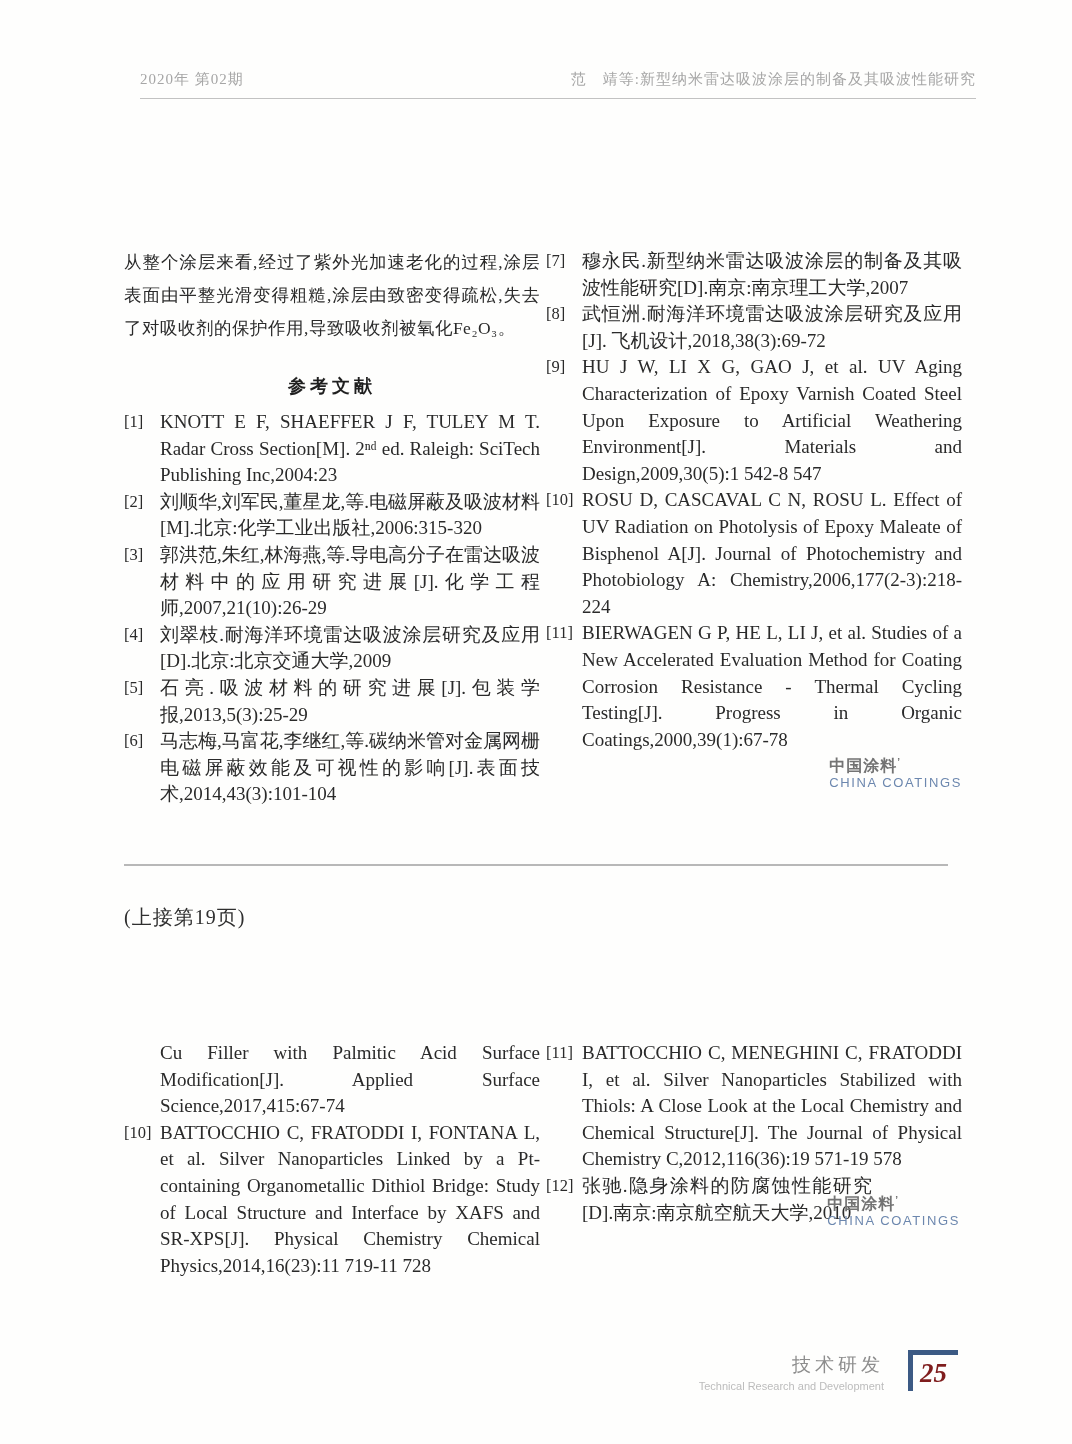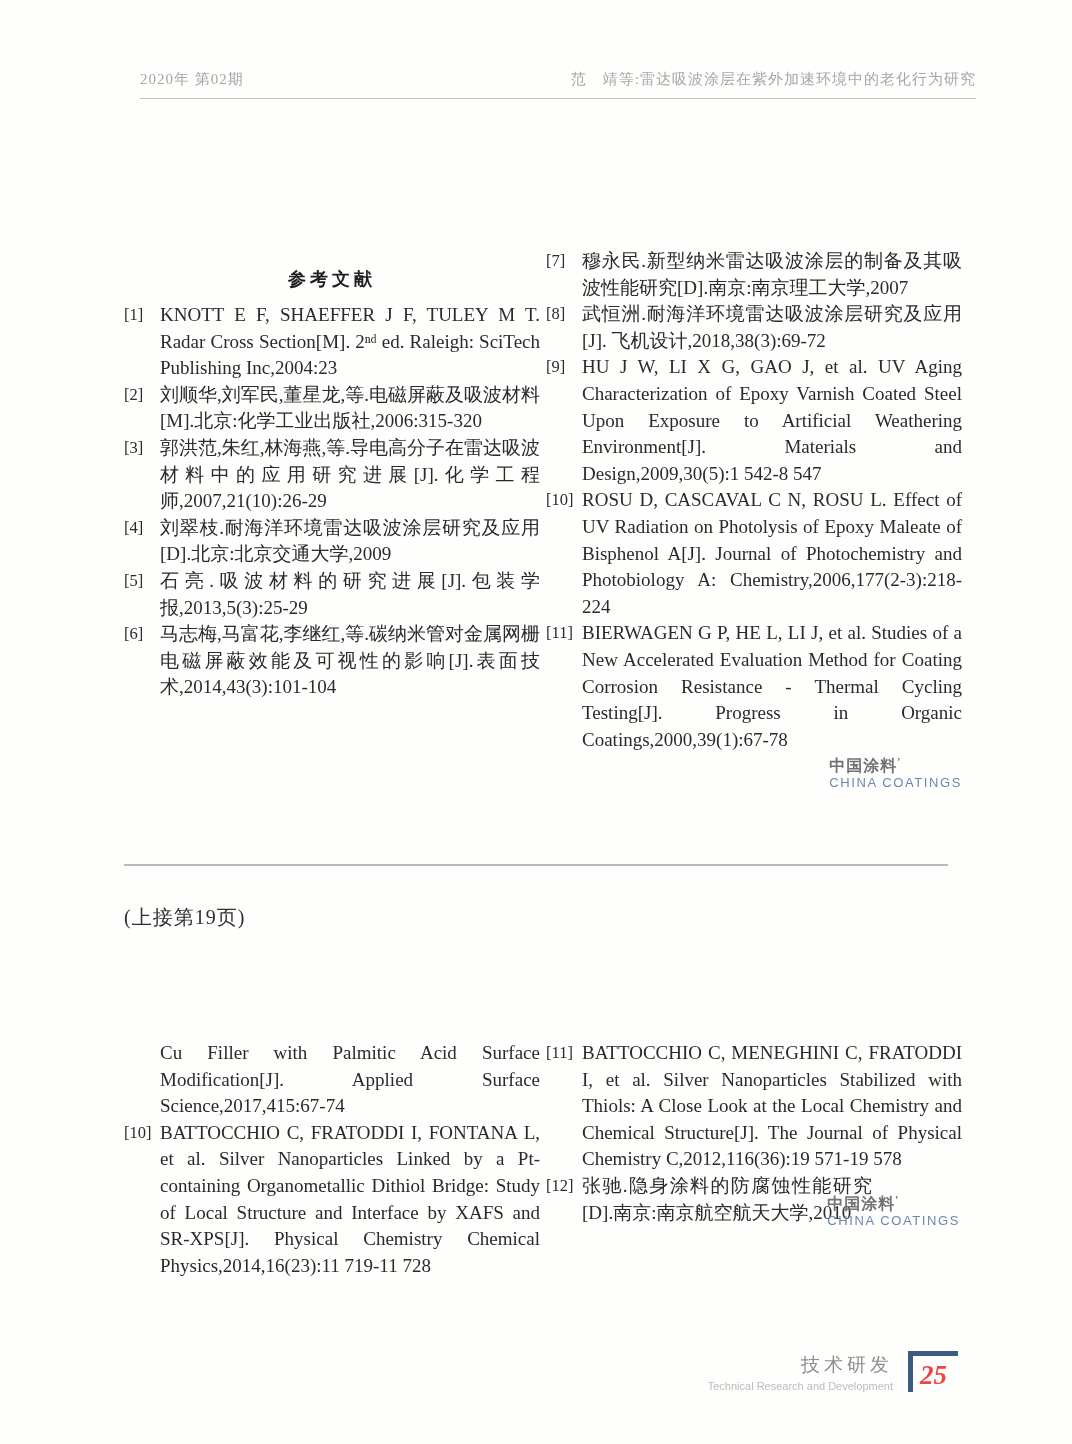--- a/index.html
+++ b/index.html
@@ -16,55 +16,56 @@
     font-size:15px;color:#a6a6a6;letter-spacing:1px;
     padding-bottom:9px;border-bottom:1px solid #c2c2c2;
   }
   
   .col{position:absolute;width:416px;}
   #col1-left{left:124px;top:246px;}
   #col1-right{left:546px;top:248px;}
   #col2-left{left:124px;top:1040px;}
   #col2-right{left:546px;top:1040px;position:relative;}
   .intro{font-size:17.5px;line-height:33px;text-align:justify;letter-spacing:.5px;}
-  .refs-heading{text-align:center;font-weight:bold;font-size:18px;letter-spacing:4px;margin:21px 0 11px 0;color:#1f1f1f;}
+  .refs-heading{text-align:center;font-weight:bold;font-size:18px;letter-spacing:4px;margin:29px 0 11px 0;color:#1f1f1f;}
   .ref{display:flex;}
   .ref-num{width:36px;flex-shrink:0;font-size:16.5px;line-height:26.6px;}
   .ref-text{flex:1;font-size:19px;line-height:26.6px;text-align:justify;}
   
   .logo{display:inline-block;text-align:left;line-height:1;}
   .logo-cn{font-size:16px;font-weight:bold;color:#737373;letter-spacing:1px;font-family:"Liberation Sans",sans-serif;}
   .logo-tm{font-size:10px;vertical-align:top;font-weight:bold;}
   .logo-en{font-size:13px;color:#6c87ae;letter-spacing:1.6px;font-family:"Liberation Sans",sans-serif;margin-top:2px;}
   .logo-row{text-align:right;margin-top:5px;}
   .logo-abs{position:absolute;right:2px;top:156px;}
   
   .divider{position:absolute;left:124px;top:864px;width:824px;height:0;border-top:2px solid #b8b8b8;}
   .continued-note{position:absolute;left:124px;top:904px;font-size:20px;color:#2f2f2f;letter-spacing:1px;}
   
-  .footer{position:absolute;top:1348px;left:560px;width:398px;display:flex;justify-content:flex-end;align-items:flex-end;gap:15px;}
+  .footer{position:absolute;top:1348px;left:560px;width:398px;display:flex;justify-content:flex-end;align-items:center;gap:24px;}
   .footer-titles{text-align:right;padding-top:4px;}
   .footer-cn{font-size:19px;color:#8d8d8d;letter-spacing:4px;}
   .footer-en{font-size:11px;color:#bcbcbc;margin-top:2px;font-family:"Liberation Sans",sans-serif;}
   .pagebox{
     border-top:5px solid #3c5a84;border-left:5px solid #3c5a84;
     width:38px;height:34px;display:flex;align-items:center;
     padding-left:7px;padding-top:2px;
-    font-style:italic;font-size:27px;color:#ef4444;font-weight:bold;
+    font-style:italic;font-size:27px;color:#7f1d1d;font-weight:bold;
   }
 </style>
 </head>
 <body>
 
 <div class="header">
   <span>2020年 第02期</span>
-  <span>范　靖等:雷达吸波涂层在紫外加速环境中的老化行为研究</span>
+  <span>范　靖等:新型纳米雷达吸波涂层的制备及其吸波性能研究</span>
 </div>
 
 <div class="col" id="col1-left">
+  <div class="intro">从整个涂层来看,经过了紫外光加速老化的过程,涂层表面由平整光滑变得粗糙,涂层由致密变得疏松,失去了对吸收剂的保护作用,导致吸收剂被氧化Fe₂O₃。</div>
   <div class="refs-heading">参考文献</div>
 
   <div class="ref">
     <span class="ref-num">[1]</span>
     <span class="ref-text">KNOTT E F, SHAEFFER J F, TULEY M T. Radar Cross Section[M]. 2ⁿᵈ ed. Raleigh: SciTech Publishing Inc,2004:23</span>
   </div>
   <div class="ref">
     <span class="ref-num">[2]</span>
     <span class="ref-text">刘顺华,刘军民,董星龙,等.电磁屏蔽及吸波材料[M].北京:化学工业出版社,2006:315-320</span>
   </div>

